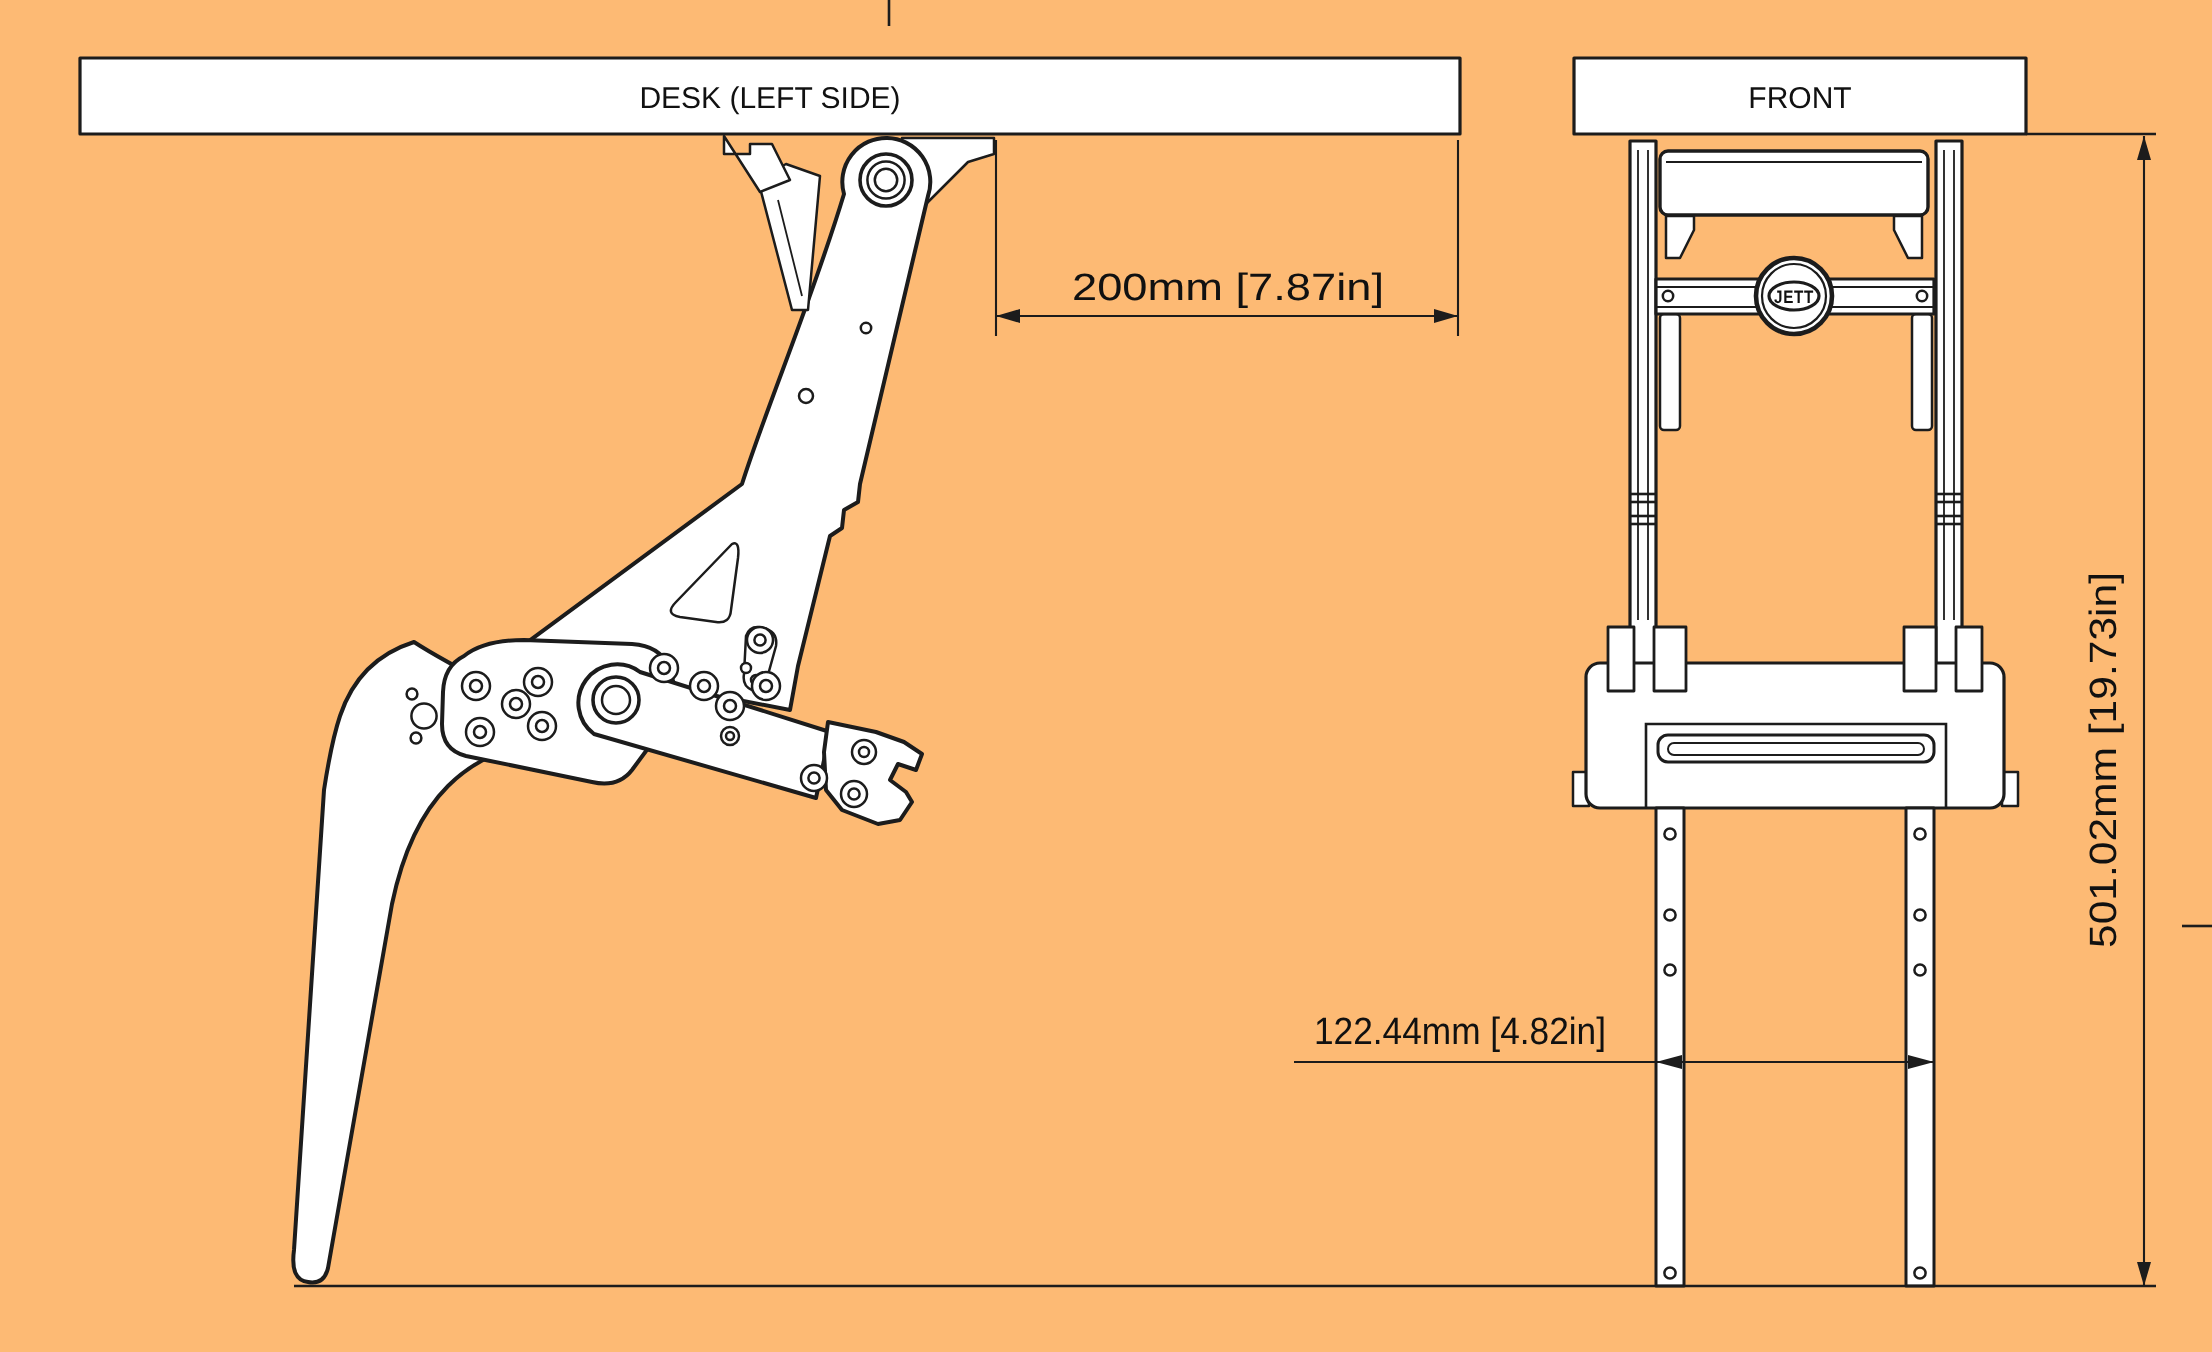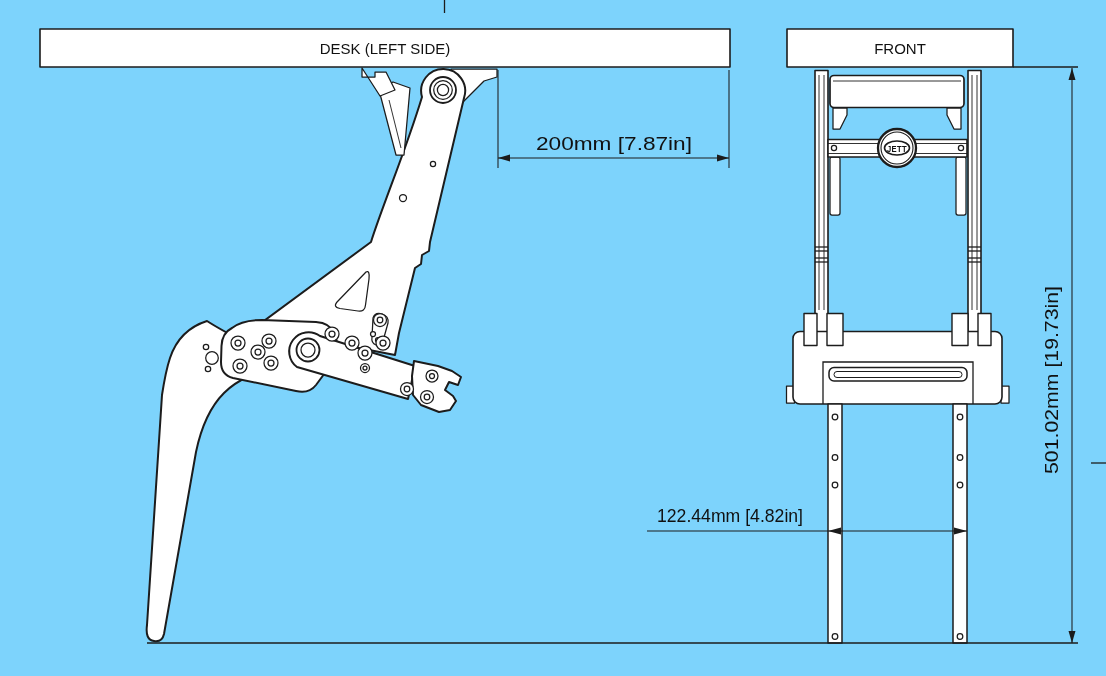--- a/index.html
+++ b/index.html
@@ -1,16 +1,16 @@
 <!DOCTYPE html>
 <html><head>
 <meta charset="utf-8">
 <style>
   html,body{margin:0;padding:0;background:#ffffff;}
-  .page{position:relative;width:1106px;height:676px;background:#7dd3fc;overflow:hidden;
+  .page{position:relative;width:1106px;height:676px;background:#fdba74;overflow:hidden;
         font-family:"Liberation Sans", sans-serif;}
   svg{display:block;}
   .part{fill:#ffffff;stroke:#1c1c1c;stroke-width:2;stroke-linejoin:round;stroke-linecap:round;}
   .part-md{fill:#ffffff;stroke:#1c1c1c;stroke-width:1.6;stroke-linejoin:round;}
   .part-thin{fill:#ffffff;stroke:#1c1c1c;stroke-width:1.25;stroke-linejoin:round;}
   .hair{fill:none;stroke:#1c1c1c;stroke-width:0.9;}
   .edge{fill:none;stroke:#1c1c1c;stroke-width:1.3;}
   .dimline{fill:none;stroke:#1c1c1c;stroke-width:1.05;}
   .dimarrow{fill:#1c1c1c;stroke:none;}
   .label{fill:#111111;font-size:15px;}

